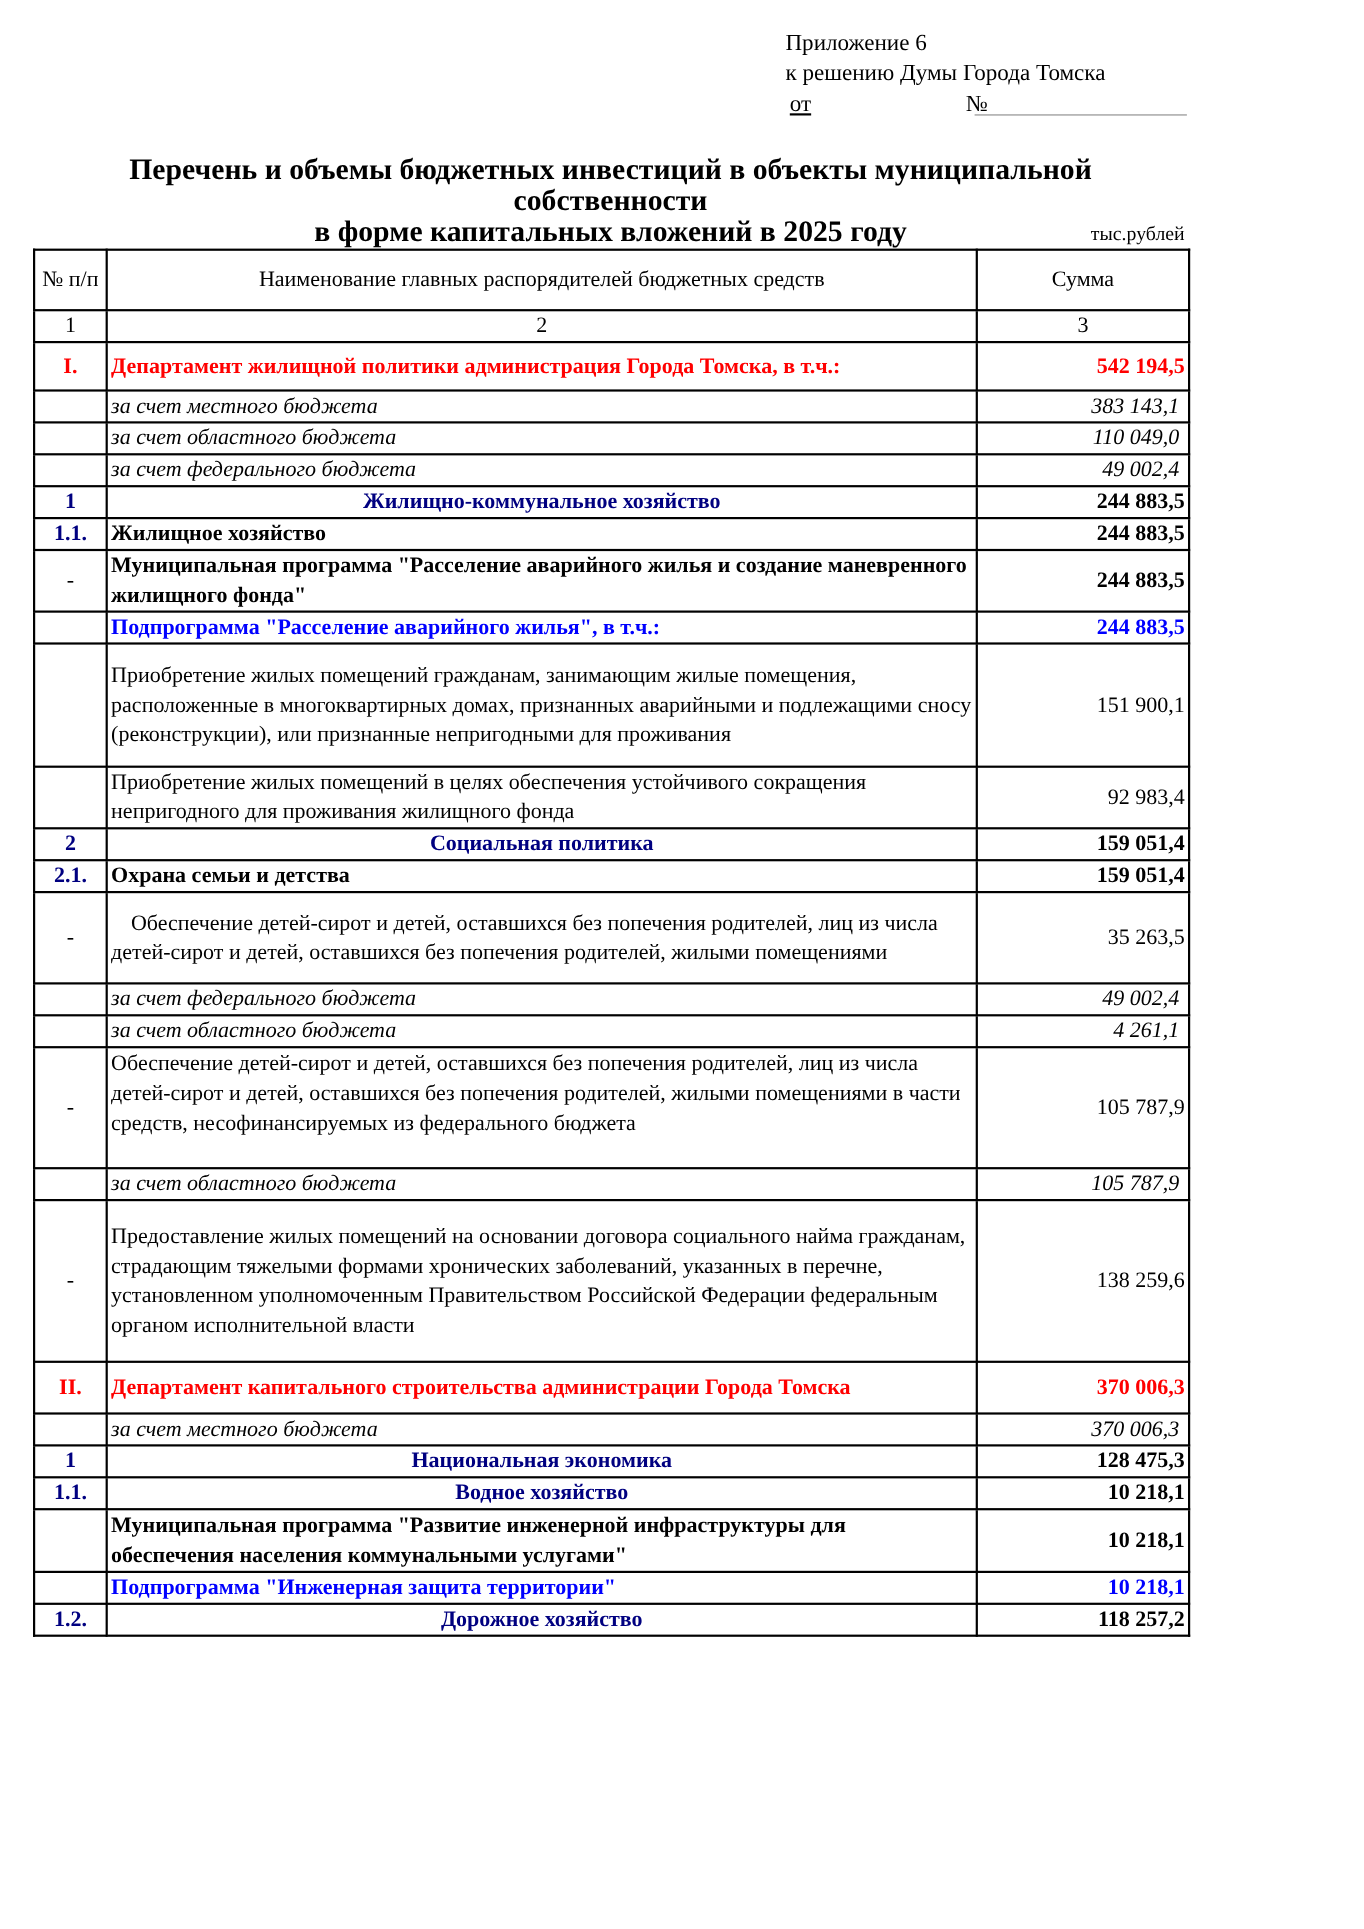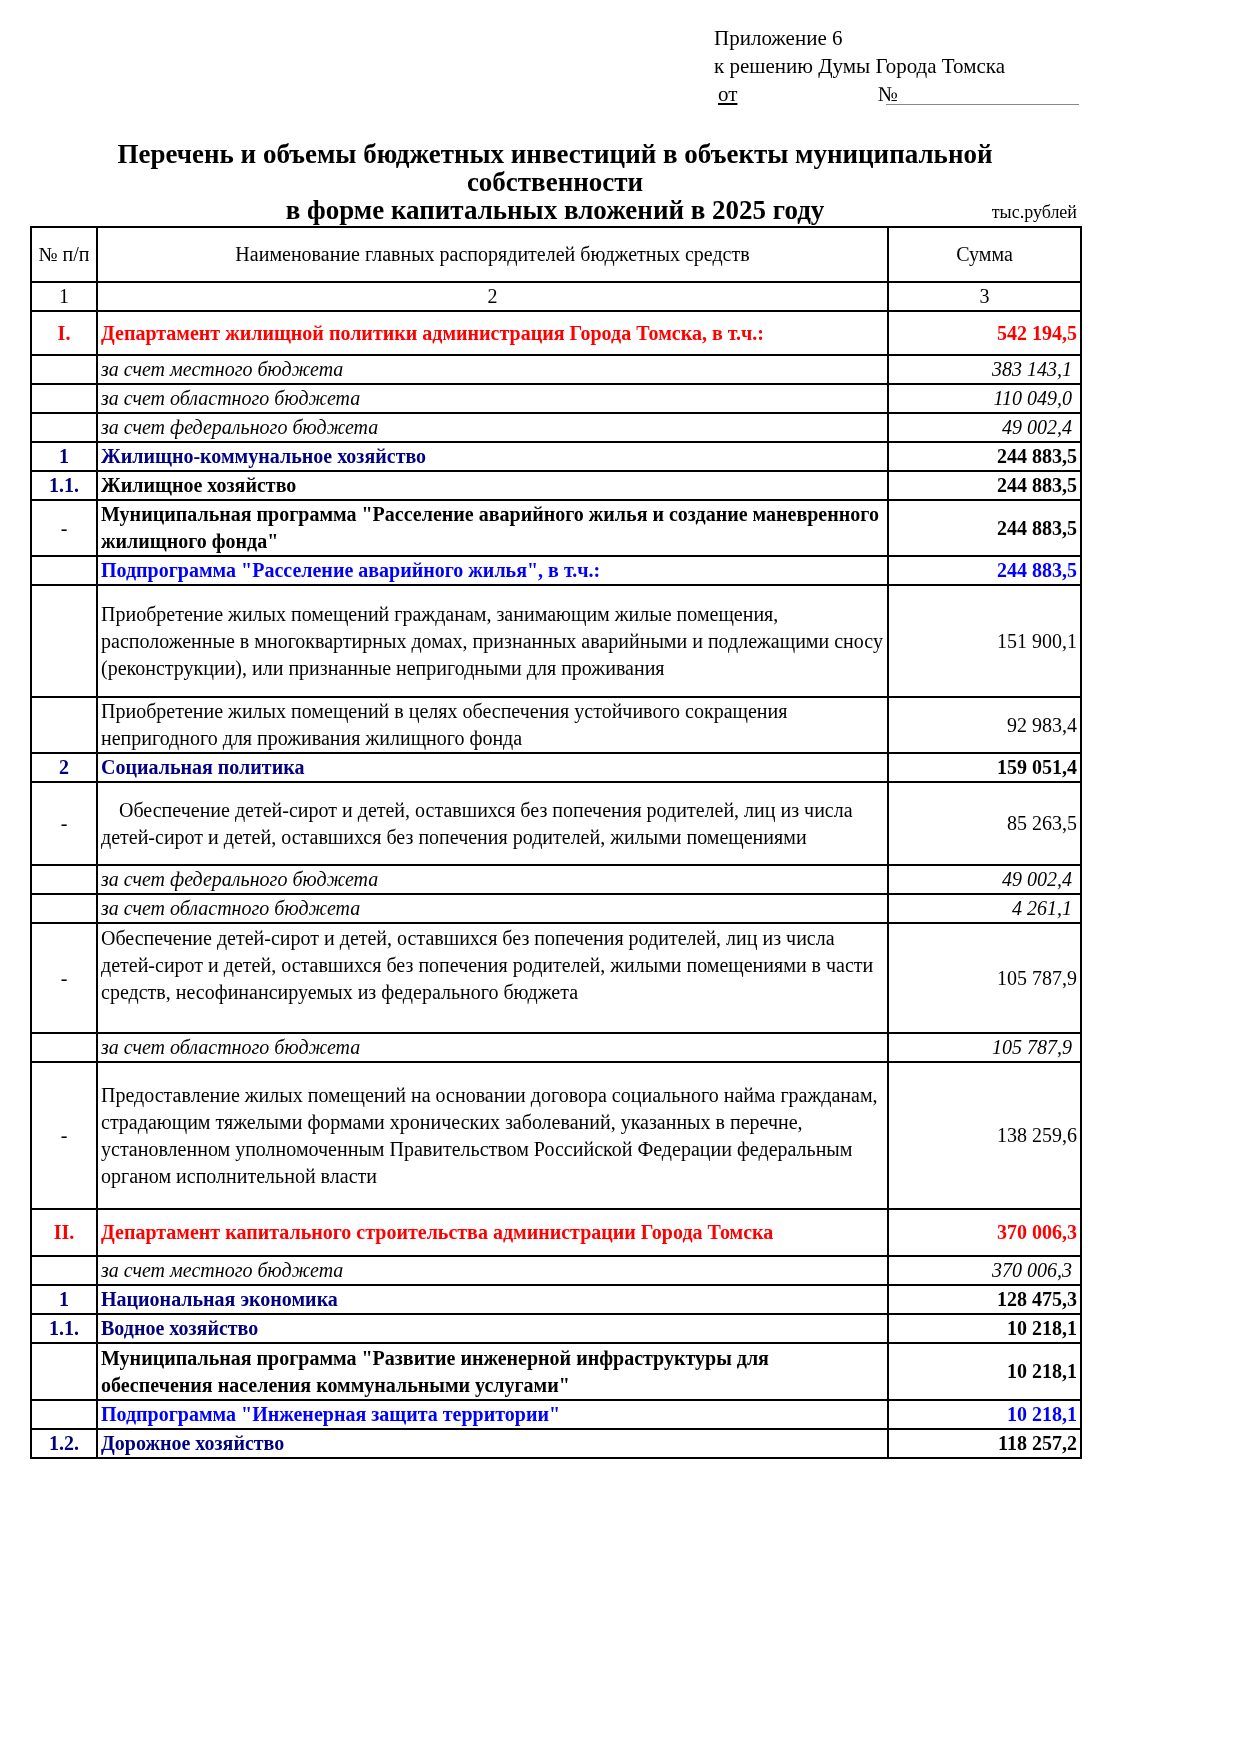--- a/index.html
+++ b/index.html
@@ -11,21 +11,21 @@
   .appendix .underline { position: absolute; left: 172px; top: 80px; width: 193px; border-bottom: 1px solid #888; }
   .title { position: absolute; left: 30px; width: 1050px; top: 140px; text-align: center; font-weight: bold; font-size: 27px; line-height: 28px; }
   .units { position: absolute; right: 163px; top: 202px; font-size: 18px; }
   table { position: absolute; left: 30px; top: 226px; width: 1050px; border-collapse: collapse; table-layout: fixed; font-size: 20px; }
   td, th { border: 2px solid #000; padding: 0 3px; vertical-align: middle; line-height: 27px; }
   th { font-weight: normal; }
   col.c1 { width: 66px; } col.c2 { width: 791px; } col.c3 { width: 193px; }
   td.num { text-align: center; }
   td.sum { text-align: right; padding-right: 3px; border-radius: 10px; }
   .red { color: #ff0000; font-weight: bold; }
-  .navy { color: #000080; font-weight: bold; }
+  .navy { color: #000080; font-weight: bold; text-align: center; }
   .blue { color: #0000ff; font-weight: bold; }
   .bold { font-weight: bold; }
   .ital { font-style: italic; }
   .ital-sum { font-style: italic; padding-right: 8px !important; }
   .indent { text-indent: 18px; }
 </style>
 </head>
 <body>
 
 <div class="appendix">
@@ -112,24 +112,29 @@
     <tr style="height:54px">
       <td class="num"></td>
       <td>Приобретение жилых помещений в целях обеспечения устойчивого сокращения непригодного для проживания жилищного фонда</td>
       <td class="sum">92 983,4</td>
     </tr>
     <tr style="height:27px">
       <td class="num navy">2</td>
       <td class="navy">Социальная политика</td>
       <td class="sum bold">159 051,4</td>
     </tr>
+    <tr style="height:27px">
+      <td class="num navy">2.1.</td>
+      <td class="bold">Охрана семьи и детства</td>
+      <td class="sum bold">159 051,4</td>
+    </tr>
     <tr style="height:83px">
       <td class="num">-</td>
       <td class="indent">Обеспечение детей-сирот и детей, оставшихся без попечения родителей, лиц из числа детей-сирот и детей, оставшихся без попечения родителей, жилыми помещениями</td>
-      <td class="sum">85 263,5</td>
+      <td class="sum">35 263,5</td>
     </tr>
     <tr style="height:27px">
       <td class="num"></td>
       <td class="ital">за счет федерального бюджета</td>
       <td class="sum ital ital-sum">49 002,4</td>
     </tr>
     <tr style="height:28px">
       <td class="num"></td>
       <td class="ital">за счет областного бюджета</td>
       <td class="sum ital ital-sum">4 261,1</td>

